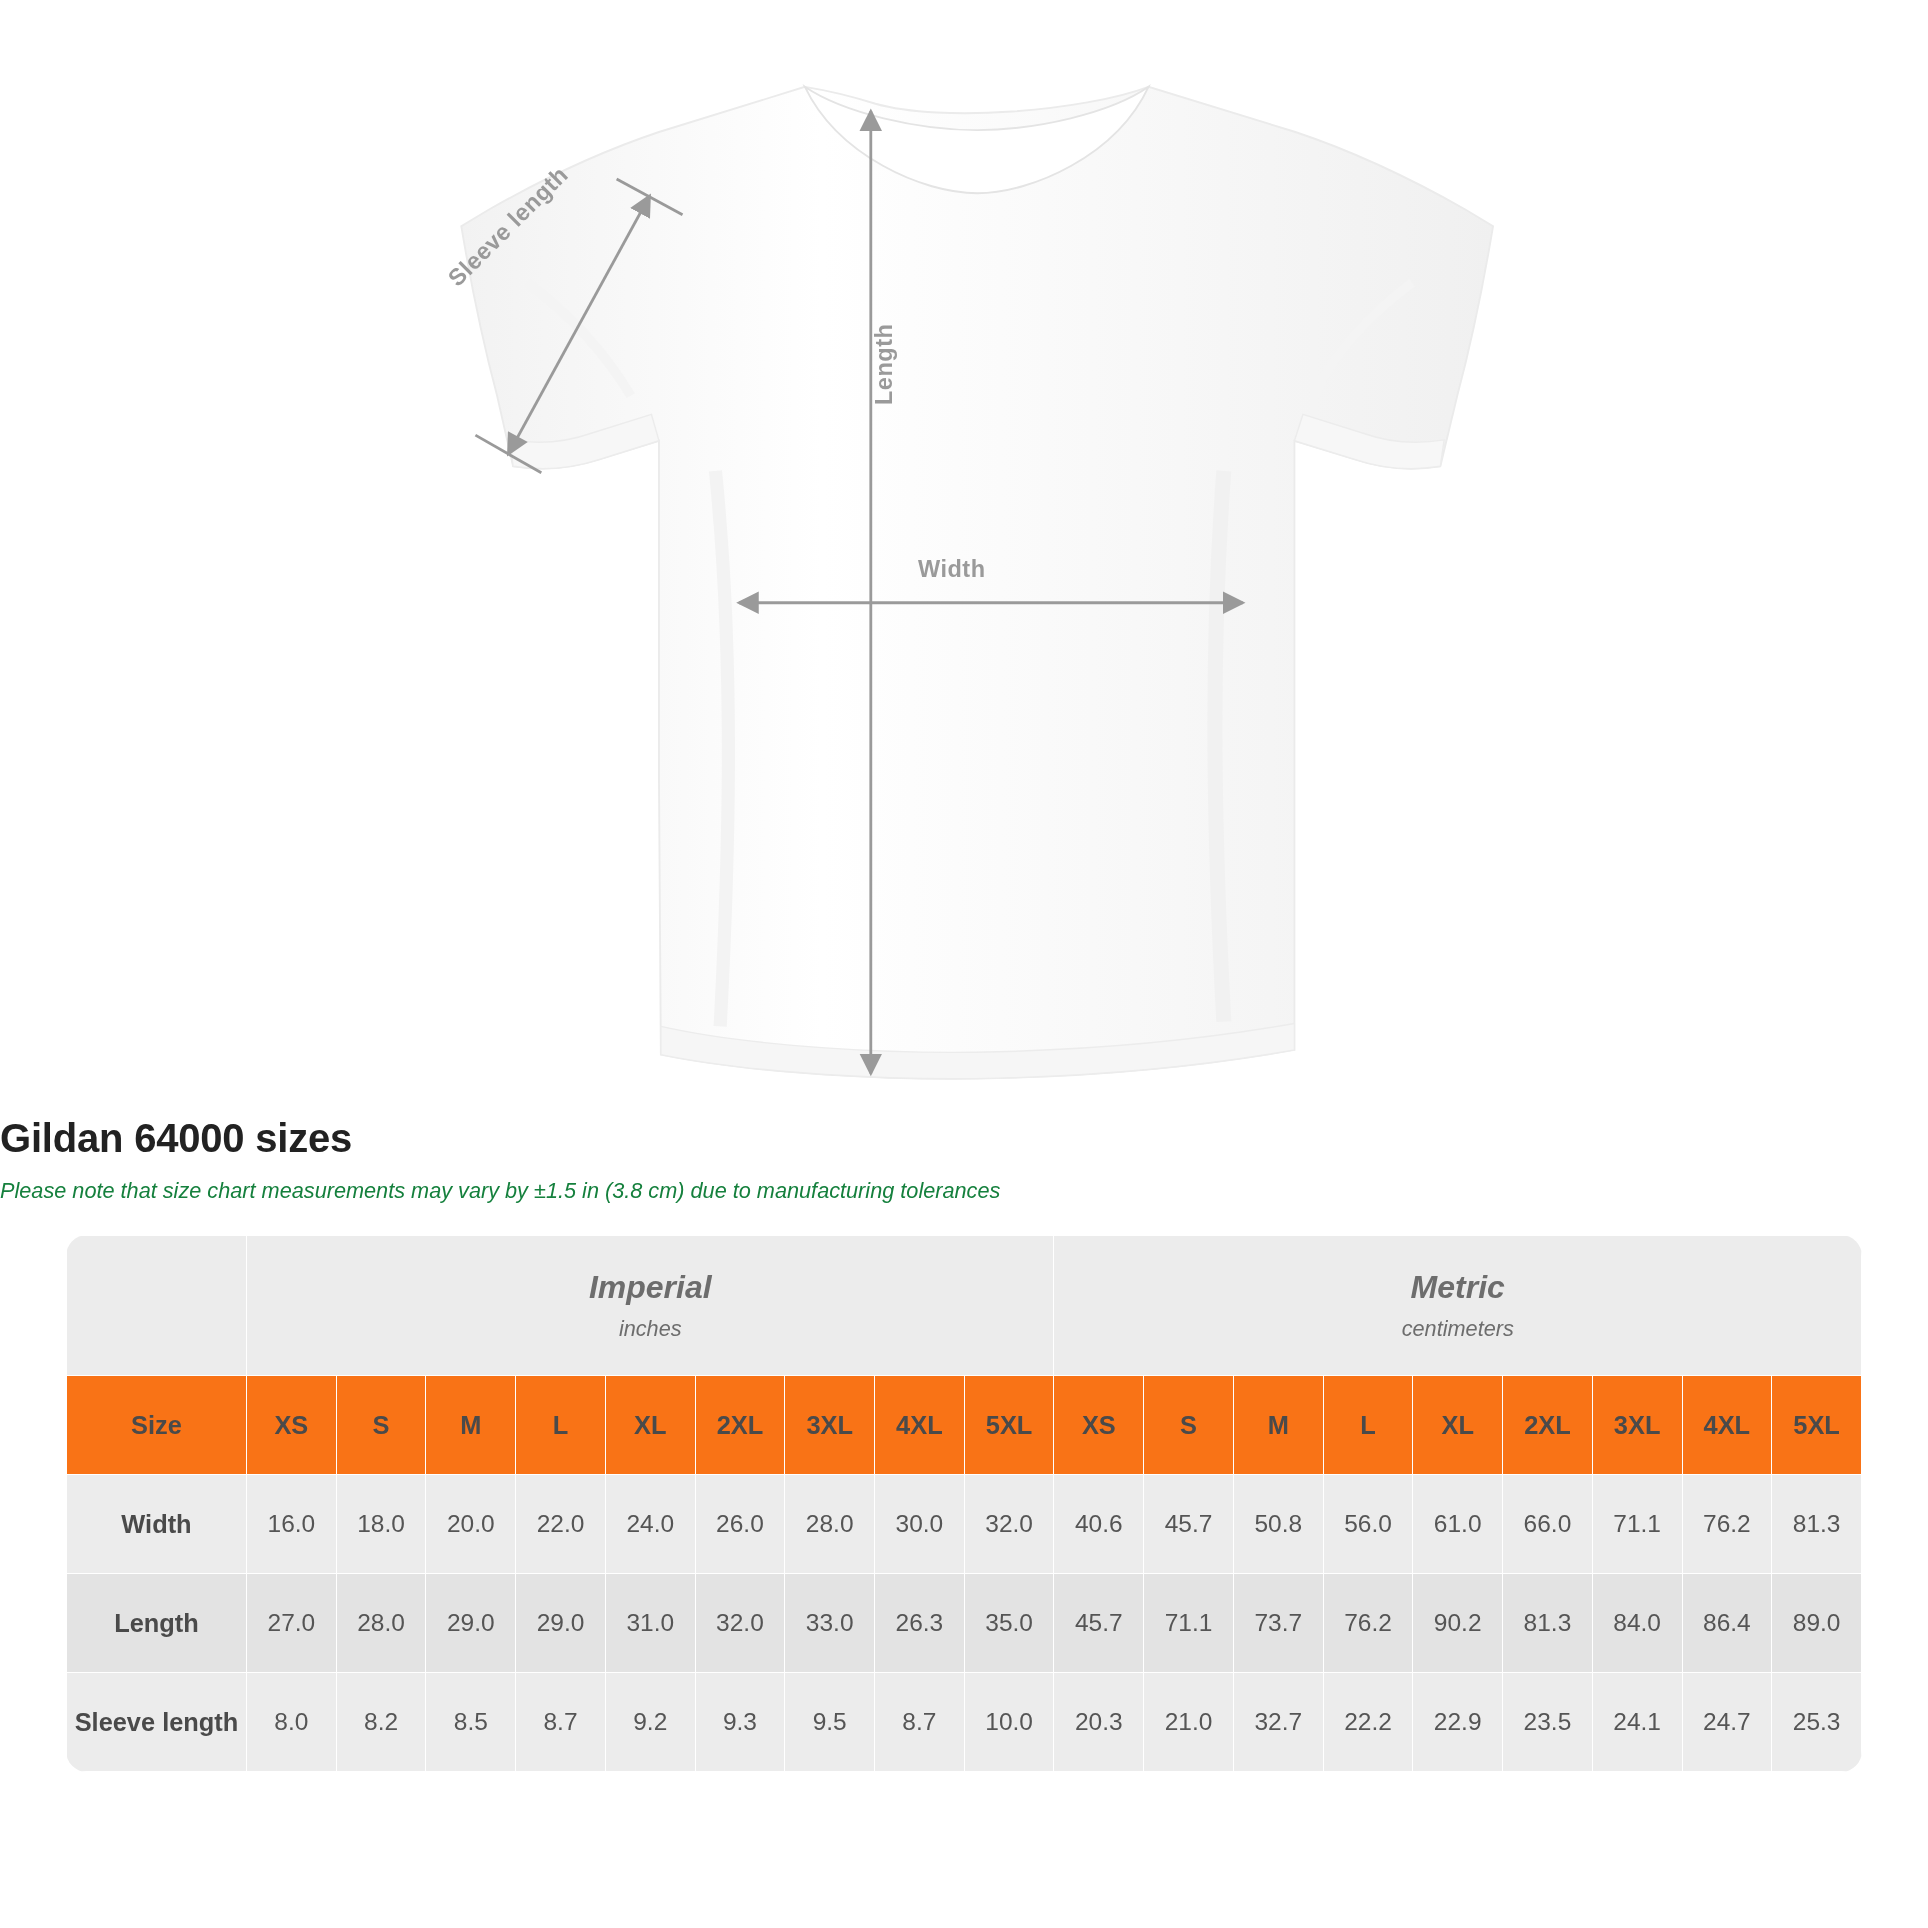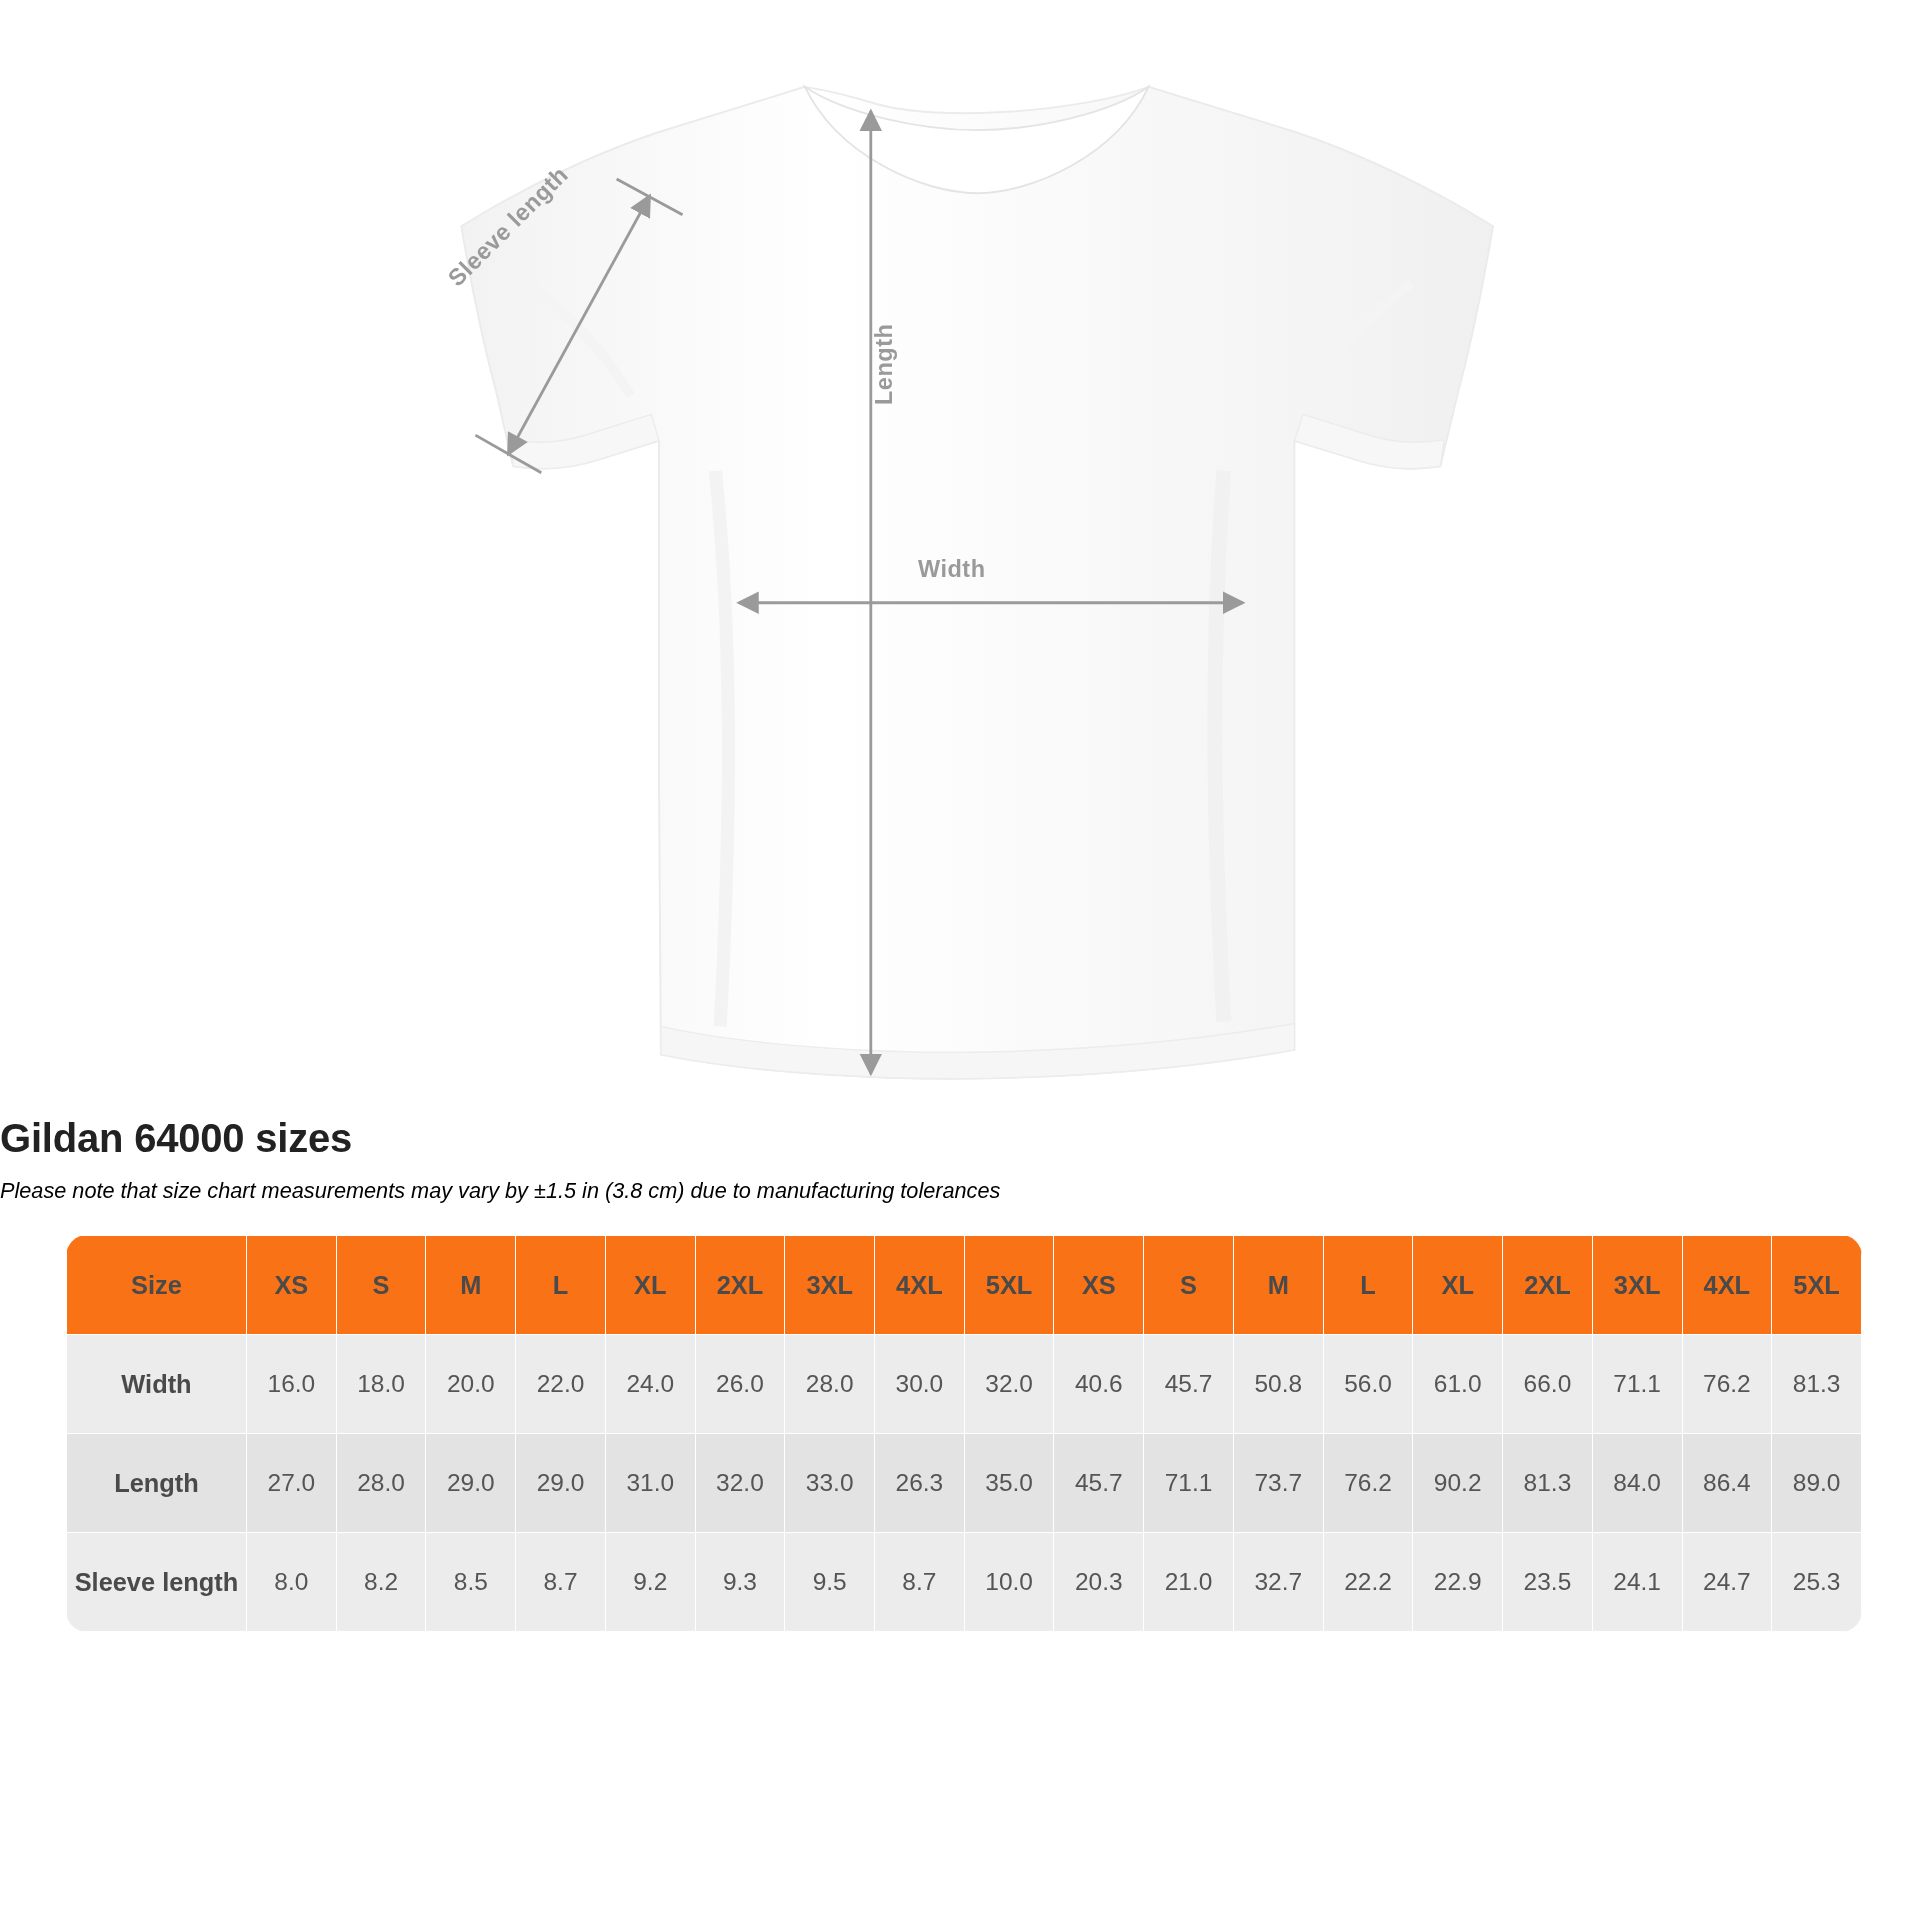--- a/index.html
+++ b/index.html
@@ -56,21 +56,21 @@
   }
   #chart-title {
     font-size: 40px;
     font-weight: bold;
     color: #222222;
     letter-spacing: -0.2px;
   }
   #chart-note {
     font-size: 21.7px;
     font-style: italic;
-    color: #000000;
+    color: #15803d;
     margin-top: 17px;
   }
 
   
   #table-wrap {
     margin: 31px 66px 0 66px;
     border-radius: 21px;
     overflow: hidden;
   }
   table.size-table {
@@ -206,20 +206,31 @@
 </div>
 
 <div id="title-block">
   <div id="chart-title">Gildan 64000 sizes</div>
   <div id="chart-note">Please note that size chart measurements may vary by ±1.5 in (3.8 cm) due to manufacturing tolerances</div>
 </div>
 
 <div id="table-wrap">
   <table class="size-table">
     <tbody id="table-body">
+        <tr class="unit-row">
+          <td class="corner-cell unit-head col-label"></td>
+          <td class="unit-head" colspan="9">
+            <div class="unit-title">Imperial</div>
+            <div class="unit-sub">inches</div>
+          </td>
+          <td class="unit-head" colspan="9">
+            <div class="unit-title">Metric</div>
+            <div class="unit-sub">centimeters</div>
+          </td>
+        </tr>
         <tr class="head-row">
           <td class="col-label">Size</td>
           <td>XS</td>
           <td>S</td>
           <td>M</td>
           <td>L</td>
           <td>XL</td>
           <td>2XL</td>
           <td>3XL</td>
           <td>4XL</td>

